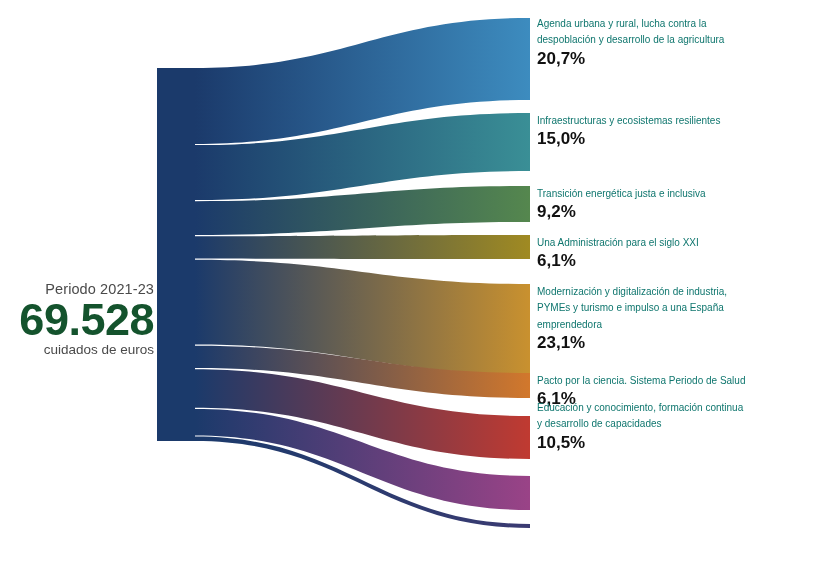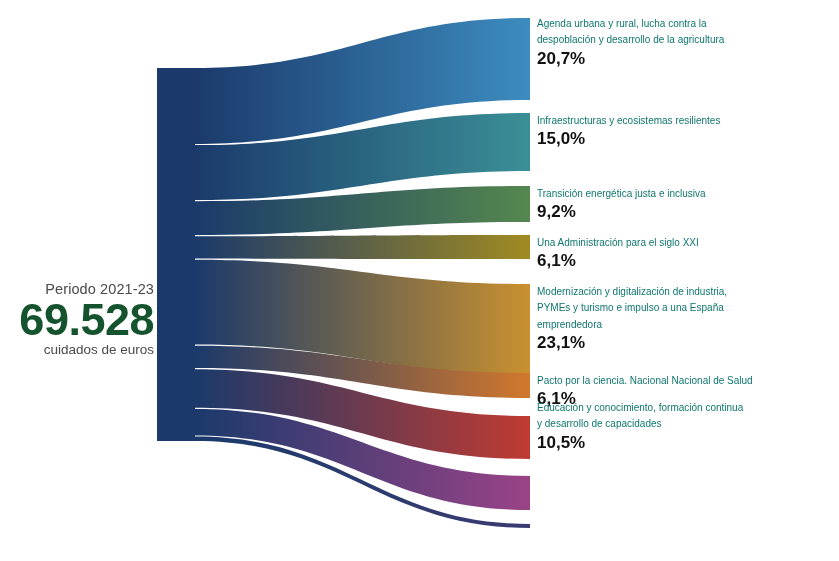--- a/index.html
+++ b/index.html
@@ -163,21 +163,21 @@
   </div>
 
   <div class="label-group" style="top:284px">
     <div class="label-title">Modernización y digitalización de industria,
 PYMEs y turismo e impulso a una España
 emprendedora</div>
     <div class="label-value">23,1%</div>
   </div>
 
   <div class="label-group" style="top:373px">
-    <div class="label-title">Pacto por la ciencia. Nacional Nacional de Salud</div>
+    <div class="label-title">Pacto por la ciencia. Sistema Periodo de Salud</div>
     <div class="label-value">6,1%</div>
   </div>
 
   <div class="label-group" style="top:400px">
     <div class="label-title">Educación y conocimiento, formación continua
 y desarrollo de capacidades</div>
     <div class="label-value">10,5%</div>
   </div>
 
 

